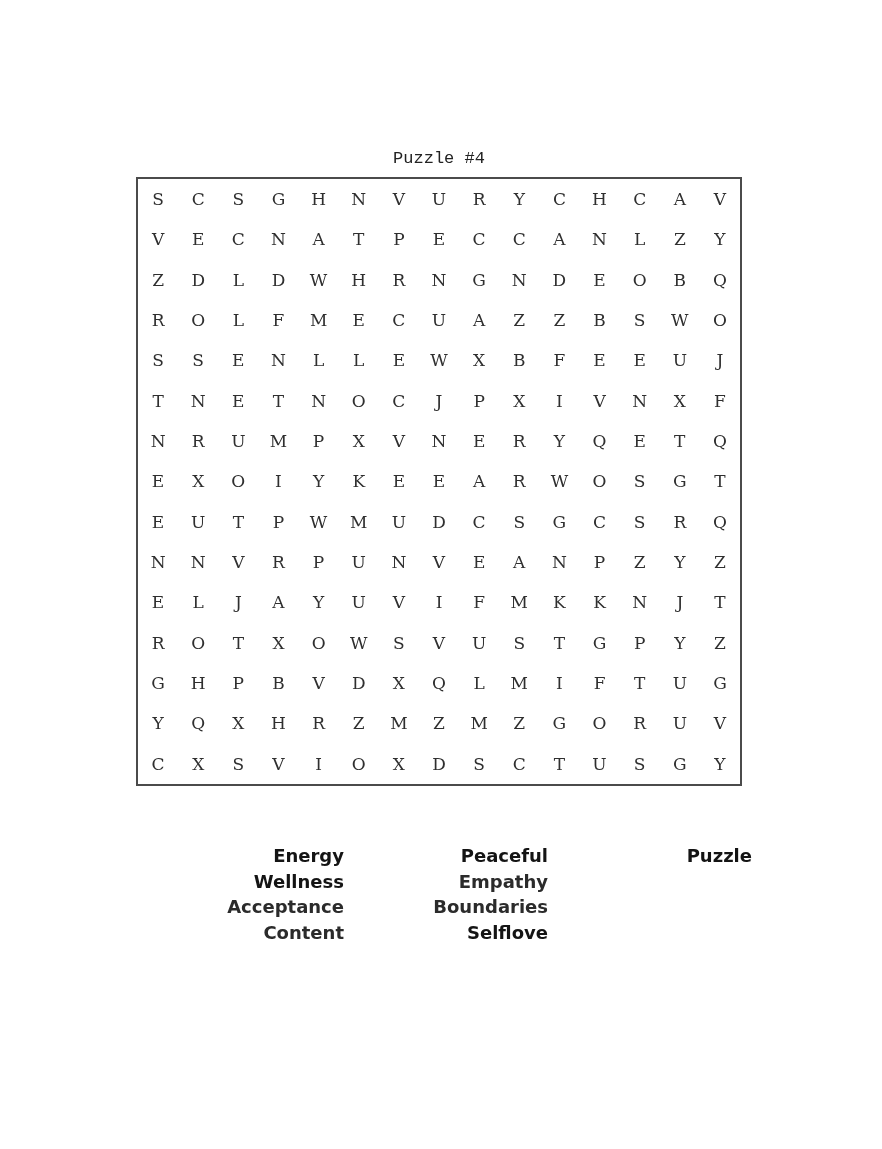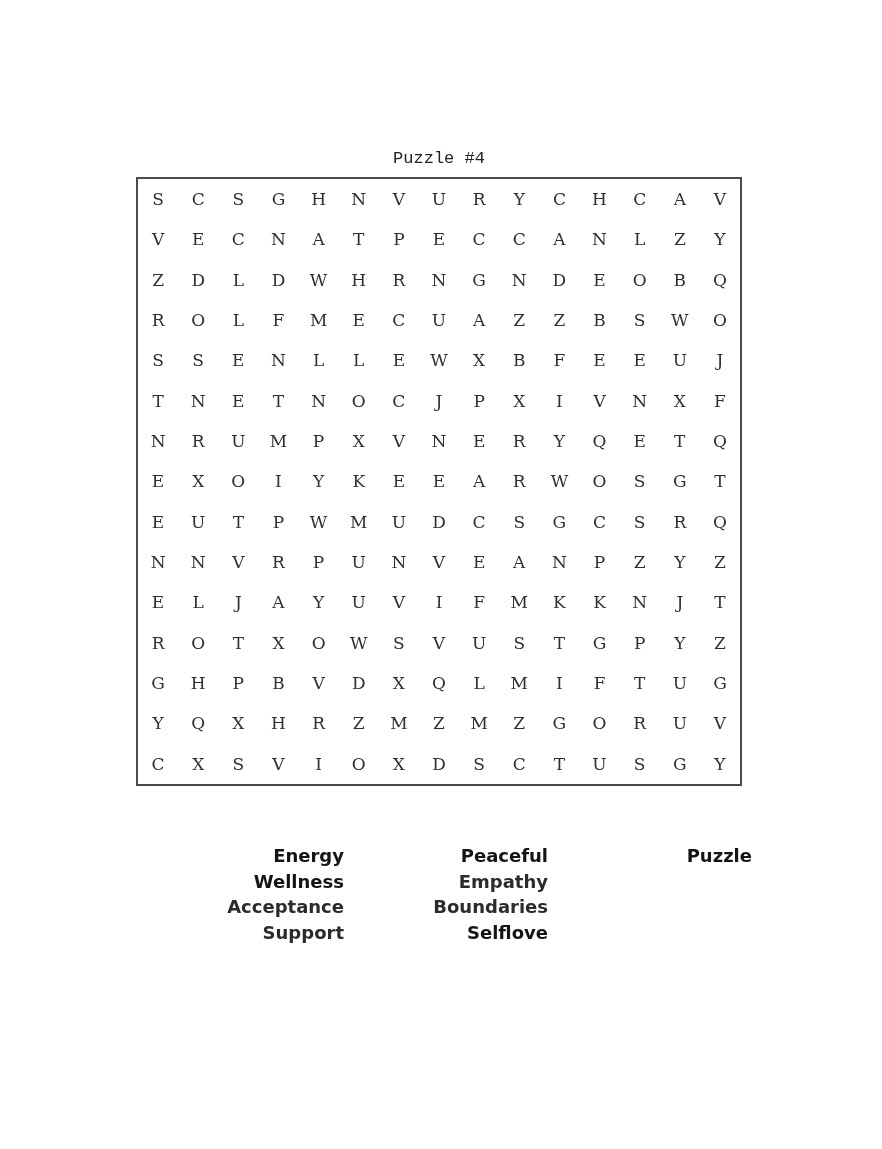--- a/index.html
+++ b/index.html
@@ -301,21 +301,21 @@
       <div class="grid-cell">S</div>
       <div class="grid-cell">G</div>
       <div class="grid-cell">Y</div>
     </div>
 
   <div class="word-list">
       <div class="word-column">
         <div class="word-item bold">Energy</div>
         <div class="word-item bold">Wellness</div>
         <div class="word-item">Acceptance</div>
-        <div class="word-item">Support</div>
+        <div class="word-item">Content</div>
       </div>
       <div class="word-column">
         <div class="word-item bold">Peaceful</div>
         <div class="word-item">Empathy</div>
         <div class="word-item">Boundaries</div>
         <div class="word-item bold">Selflove</div>
       </div>
       <div class="word-column">
         <div class="word-item bold">Puzzle</div>
       </div>

